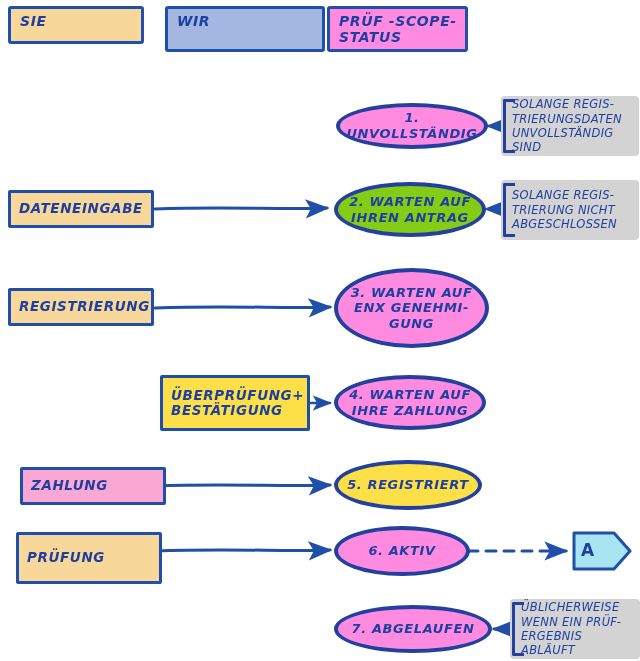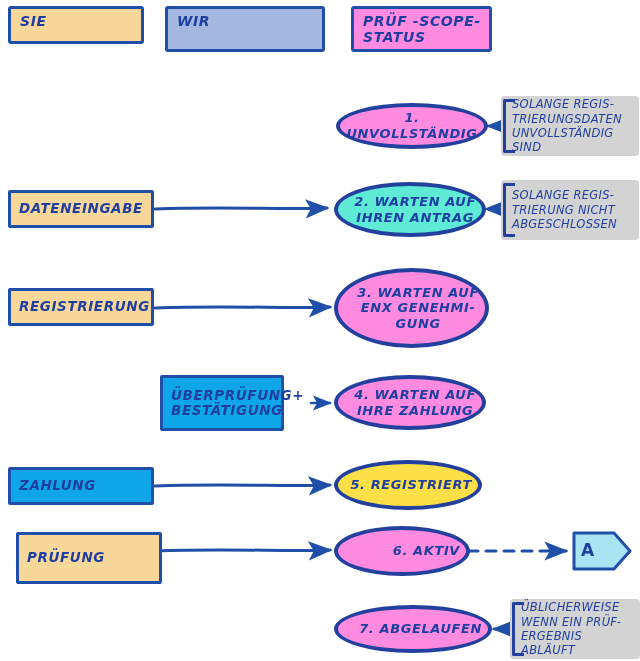--- a/index.html
+++ b/index.html
@@ -51,21 +51,21 @@
     align-items: center;
     padding: 3px 8px;
   }
   .box-txt { font-size: 13.5px; }
   
   .ell {
     border: 4px solid #23409e;
     border-radius: 50%;
     display: flex;
     align-items: center;
-    justify-content: flex-end;
+    justify-content: center;
     text-align: center;
     padding: 2px 6px;
   }
   .ell-txt { font-size: 13px; line-height: 1.2; }
   
   .note {
     border-radius: 4px;
     display: flex;
     align-items: center;
     padding: 4px 6px 4px 11px;
@@ -130,30 +130,30 @@
 </svg>
 
 <div class="node hdr" style="left:8px; top:6px; width:136px; height:38px; background:#f8d89a;">
   <span class="hdr-txt">SIE</span>
 </div>
 
 <div class="node hdr" style="left:165px; top:6px; width:160px; height:46px; background:#a3b7e0;">
   <span class="hdr-txt">WIR</span>
 </div>
 
-<div class="node hdr" style="left:327px; top:6px; width:141px; height:46px; background:#ff8be0;margin-left:24px;">
+<div class="node hdr" style="left:327px; top:6px; width:141px; height:46px; background:#ff8be0;">
   <span class="hdr-txt">PRÜF -SCOPE-
 STATUS</span>
 </div>
 
 <div class="node ell" style="left:336px; top:103px; width:152px; height:46px; background:#ff8be0;">
   <span class="ell-txt">1. UNVOLLSTÄNDIG</span>
 </div>
 
-<div class="node ell" style="left:334px; top:182px; width:152px; height:55px; background:#5eead4;">
+<div class="node ell" style="left:334px; top:182px; width:152px; height:55px; background:#84cc16;">
   <span class="ell-txt">2. WARTEN AUF
 IHREN ANTRAG</span>
 </div>
 
 <div class="node ell" style="left:334px; top:268px; width:155px; height:80px; background:#ff8be0;">
   <span class="ell-txt">3. WARTEN AUF
 ENX GENEHMI-
 GUNG</span>
 </div>
 
@@ -175,26 +175,26 @@
 </div>
 
 <div class="node lbox" style="left:8px; top:190px; width:146px; height:38px; background:#f8d89a;">
   <span class="box-txt">DATENEINGABE</span>
 </div>
 
 <div class="node lbox" style="left:8px; top:288px; width:146px; height:38px; background:#f8d89a;">
   <span class="box-txt">REGISTRIERUNG</span>
 </div>
 
-<div class="node lbox" style="left:160px; top:375px; width:124px; height:56px; background:#0ea5e9;">
+<div class="node lbox" style="left:160px; top:375px; width:150px; height:56px; background:#fde047;">
   <span class="box-txt">ÜBERPRÜFUNG+
 BESTÄTIGUNG</span>
 </div>
 
-<div class="node lbox" style="left:8px; top:467px; width:146px; height:38px; background:#0ea5e9;">
+<div class="node lbox" style="left:20px; top:467px; width:146px; height:38px; background:#f9a8d4;">
   <span class="box-txt">ZAHLUNG</span>
 </div>
 
 <div class="node lbox" style="left:16px; top:532px; width:146px; height:52px; background:#f8d89a;">
   <span class="box-txt">PRÜFUNG</span>
 </div>
 
 <div class="node note" style="left:501px; top:96px; width:138px; height:60px; background:#d3d3d3;">
   <span class="note-bracket"></span>
   <span class="note-txt">SOLANGE REGIS-

